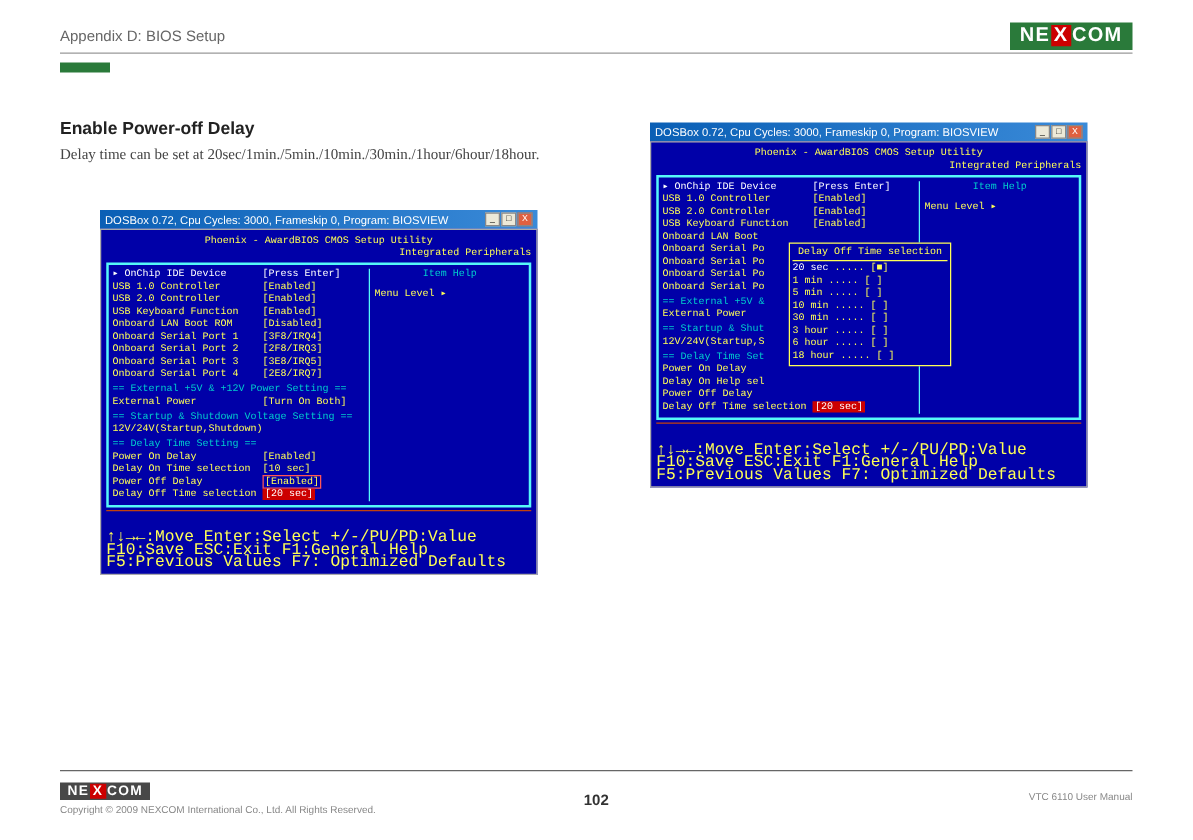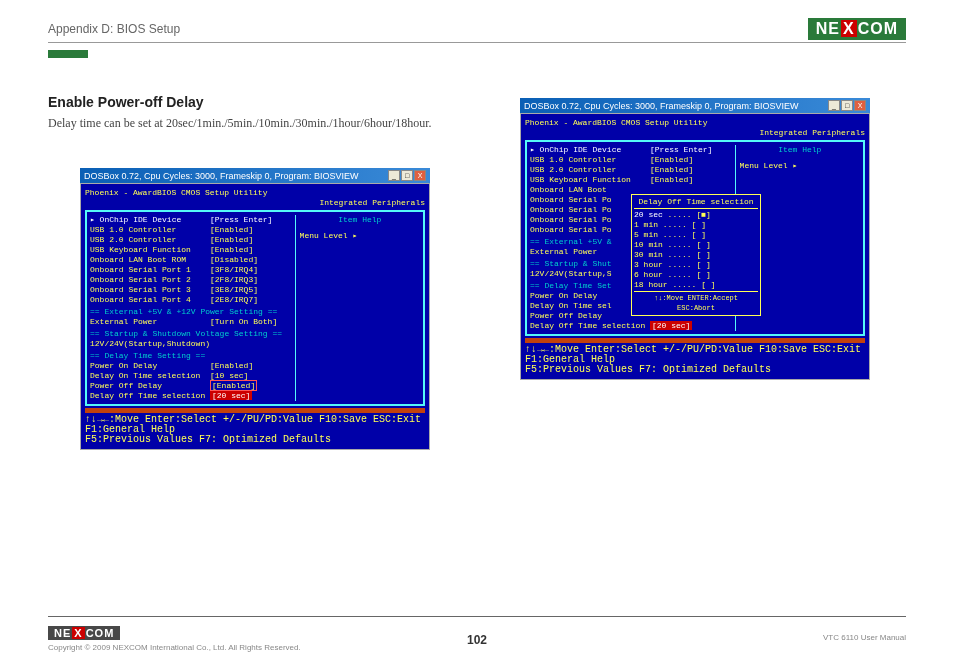--- a/index.html
+++ b/index.html
@@ -86,45 +86,45 @@
   }
   .winbtns { display: flex; gap: 1px; }
   .winbtn { width: 12px; height: 11px; background: #ece9d8; border: 1px solid #888; font-size: 7px; text-align: center; line-height: 9px; color: #000; }
   .winbtn.close { background: #e06040; color: #fff; }
   .bios {
     background: #0000a8;
     color: #fff;
     padding: 4px;
     border: 1px solid #aaa;
   }
-  .bios-title { color: #ff5; text-align: left; }
+  .bios-title { color: #ff5; text-align: center; }
   .bios-title2 { color: #ff5; text-align: right; margin-bottom: 2px; }
   .bios-body {
     border: 2px double #55f8f8;
     padding: 3px;
     display: flex;
     position: relative;
     min-height: 160px;
   }
   .col1 { width: 62%; }
   .col2 { width: 38%; border-left: 1px solid #55f8f8; padding-left: 4px; }
   .item { display: flex; }
   .item .k { color: #ff5; width: 120px; white-space: nowrap; overflow: hidden; }
   .item .k.white { color: #fff; }
   .item .v { color: #ff5; }
   .item .v.white { color: #fff; }
   .section-hdr { color: #0cc; margin-top: 2px; }
   .highlight { background: #c00; color: #fff; padding: 0 2px; }
   .red-txt { color: #f55; }
   .helpbar {
     color: #ff5;
-    border-top: 5px solid #c2410c;
-    padding-top: 2px;
+    border-top: 1px solid #c2410c;
+    padding-top: 16px;
     margin-top: 2px;
-    font-size: 10px;
+    font-size: 13px;
   }
   .popup {
     position: absolute;
     top: 52px;
     left: 104px;
     width: 130px;
     background: #0000a8;
     border: 1px solid #ff5;
     padding: 2px;
   }
@@ -317,21 +317,21 @@
           <div class="item">
             <span class="k">12V/24V(Startup,S</span>
             <span class="v"></span>
           </div>
           <div class="section-hdr">== Delay Time Set</div>
           <div class="item">
             <span class="k">Power On Delay</span>
             <span class="v"></span>
           </div>
           <div class="item">
-            <span class="k">Delay On Time sel</span>
+            <span class="k">Delay On Help sel</span>
             <span class="v"></span>
           </div>
           <div class="item">
             <span class="k">Power Off Delay</span>
             <span class="v"></span>
           </div>
           <div class="item">
             <span class="k red-txt">Delay Off Time selection</span>
             <span class="v"><span class="highlight">[20 sec]</span></span>
           </div>
@@ -345,21 +345,20 @@
         <div id="popup-opts">
             <div class="popup-row"><span class="sel">20 sec </span> ..... [■]</div>
             <div class="popup-row"><span>1 min  </span> ..... [ ]</div>
             <div class="popup-row"><span>5 min  </span> ..... [ ]</div>
             <div class="popup-row"><span>10 min </span> ..... [ ]</div>
             <div class="popup-row"><span>30 min </span> ..... [ ]</div>
             <div class="popup-row"><span>3 hour </span> ..... [ ]</div>
             <div class="popup-row"><span>6 hour </span> ..... [ ]</div>
             <div class="popup-row"><span>18 hour</span> ..... [ ]</div>
           </div>
-        <div class="popup-foot">↑↓:Move ENTER:Accept ESC:Abort</div>
       </div>
     </div>
     <div class="helpbar">
       <div>↑↓→←:Move  Enter:Select  +/-/PU/PD:Value  F10:Save  ESC:Exit  F1:General Help</div>
       <div>F5:Previous Values          F7: Optimized Defaults</div>
     </div>
   </div>
 </div>
 
 <div class="footer">

